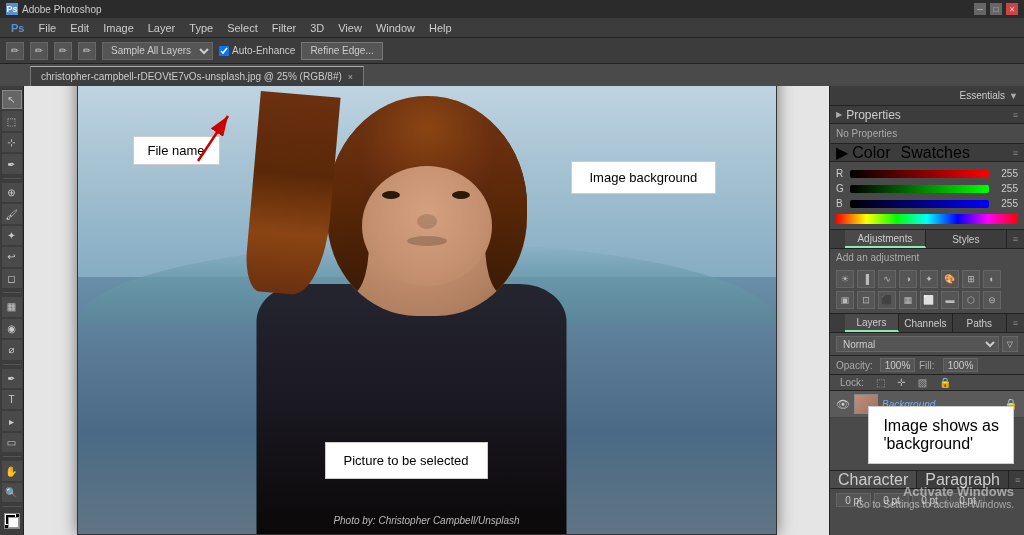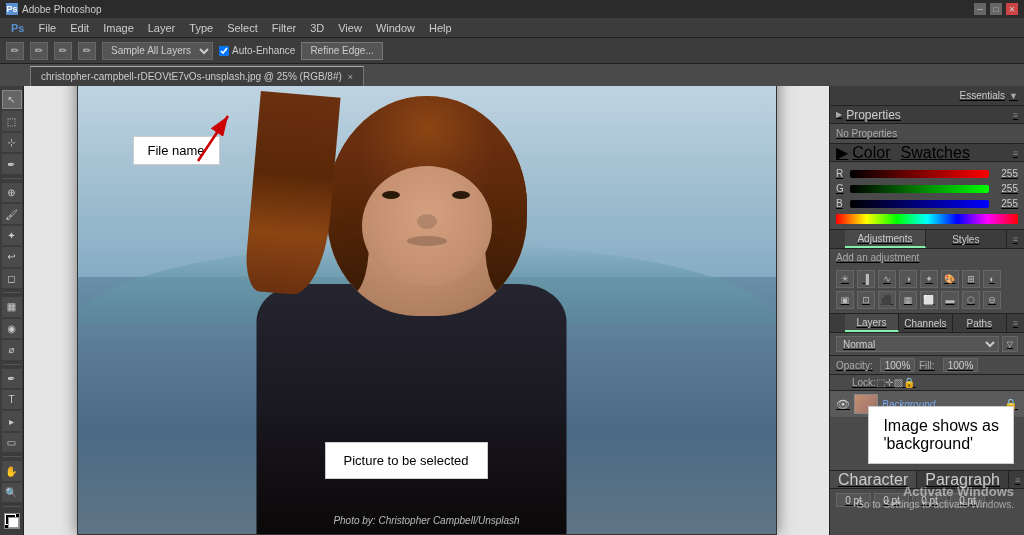--- a/index.html
+++ b/index.html
@@ -307,21 +307,20 @@
     }
 
     
     #right-panels {
       width: 195px;
       background: #0c4a6e;
       display: flex;
       flex-direction: column;
       border-left: 1px solid #222;
       overflow: hidden;
-      text-decoration: underline;
     }
 
     
     #essentials-bar {
       background: #3c3c3c;
       height: 20px;
       display: flex;
       align-items: center;
       justify-content: flex-end;
       padding: 0 6px;
@@ -513,22 +512,22 @@
       border: 1px solid #666;
       color: #ccc;
       font-size: 10px;
       width: 35px;
       height: 14px;
       text-align: center;
     }
     .layers-lock-row {
       display: flex;
       align-items: center;
-      padding: 2px 22px;
-      gap: 0;
+      padding: 2px 10px;
+      gap: 12px;
       border-bottom: 1px solid #222;
       flex-shrink: 0;
     }
     .lock-label {
       color: #aaa;
       font-size: 10px;
     }
     .lock-icon {
       color: #aaa;
       font-size: 10px;
@@ -766,20 +765,23 @@
 
       <svg class="arrow-svg" style="top:40px;left:60px;width:120px;height:65px;" viewBox="0 0 120 65">
         <defs>
           <marker id="arrowhead" markerWidth="8" markerHeight="6" refX="8" refY="3" orient="auto">
             <polygon points="0 0, 8 3, 0 6" fill="#cc0000"></polygon>
           </marker>
         </defs>
         <line x1="60" y1="55" x2="90" y2="10" stroke="#cc0000" stroke-width="2.5" marker-end="url(#arrowhead)"></line>
       </svg>
 
+      <div class="annotation-box" style="top:95px;left:493px;padding:8px 18px;">
+        <span>Image background</span>
+      </div>
 
       <div class="annotation-box" style="bottom:55px;left:247px;padding:10px 18px;">
         <span>Picture to be selected</span>
       </div>
 
       <div id="photo-credit">Photo by: Christopher Campbell/Unsplash</div>
     </div>
 
   </div>
 

